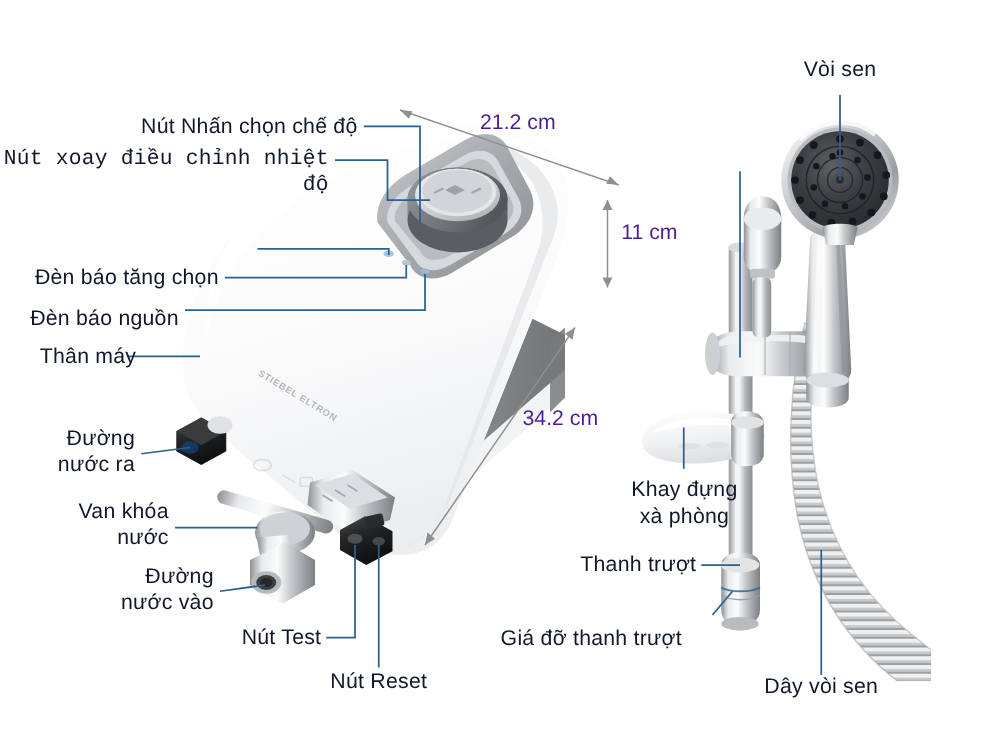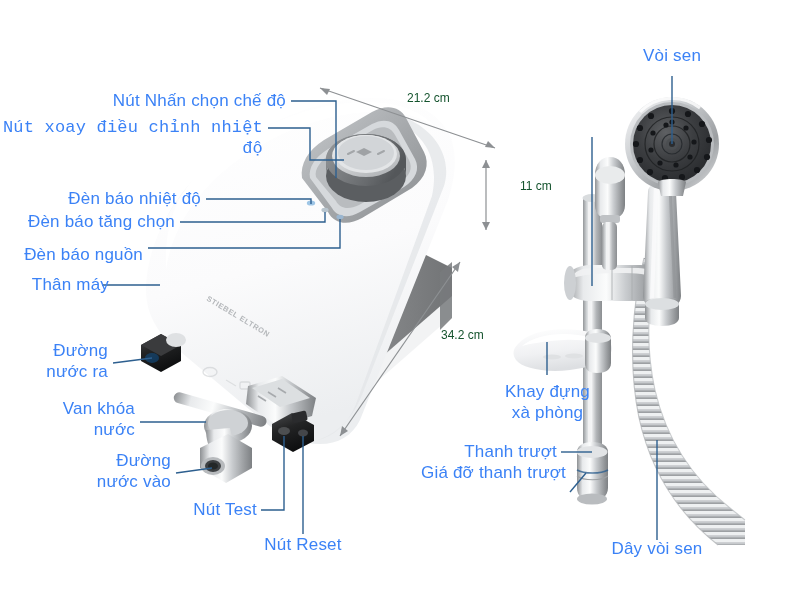--- a/index.html
+++ b/index.html
@@ -10,36 +10,35 @@
     font-family:"Liberation Sans","DejaVu Sans",sans-serif;
     overflow:hidden;
     position:relative;
   }
   #stage{position:absolute;left:0;top:0;width:800px;height:600px;}
   #art{position:absolute;left:0;top:0;width:800px;height:600px;}
   #overlay{position:absolute;left:0;top:0;width:800px;height:600px;}
 
   .lbl{
     position:absolute;
-    color:#3b82f6;
+    color:#0f172a;
     font-size:17px;
     line-height:21px;
     white-space:pre-line;
     letter-spacing:.2px;
     font-family:"Liberation Sans","DejaVu Sans",sans-serif;
   }
   .lbl.r{text-align:right;}
   .lbl.c{text-align:center;}
   .dim{
     position:absolute;
-    color:#14532d;
-    font-size:12px;
+    color:#4c1d95;
+    font-size:17px;
     line-height:20px;
     white-space:nowrap;
-    margin-left:23px;
   }
 </style>
 </head>
 <body>
 
 <div id="stage">
 
   <svg id="art" viewBox="0 0 800 600">
     <defs>
       <linearGradient id="gFront" x1="0" y1="0" x2="0.25" y2="1">
@@ -395,21 +394,20 @@
       <path d="M340,436 l2,-10 l6,5 Z" fill="#8d9093" stroke="none"></path>
     </g>
   </svg>
 
   <div id="overlay">
 
     <div class="lbl r" style="left:0px;top:90px;width:286px;">Nút Nhấn chọn chế độ</div>
 
     <div class="lbl r" style="left:0px;top:117px;width:263px;font-family:Liberation Mono, monospace;">Nút xoay điều chỉnh nhiệt độ</div>
 
-    <div class="lbl r" style="left:0px;top:188px;width:201px;">Đèn báo nhiệt độ</div>
 
     <div class="lbl r" style="left:0px;top:211px;width:175px;">Đèn báo tăng chọn</div>
 
     <div class="lbl r" style="left:0px;top:244px;width:143px;">Đèn báo nguồn</div>
 
     <div class="lbl r" style="left:0px;top:274px;width:97px;padding-left:12px;">Thân máy</div>
 
     <div class="lbl r" style="left:0px;top:340px;width:108px;">Đường
 nước ra</div>
 
@@ -424,21 +422,21 @@
     <div class="lbl c" style="left:243px;top:534px;width:120px;">Nút Reset</div>
 
     <div class="lbl c" style="left:622px;top:45px;width:100px;">Vòi sen</div>
 
 
     <div class="lbl c" style="left:475px;top:381px;width:145px;text-align:center;">Khay đựng
 xà phòng</div>
 
     <div class="lbl r" style="left:400px;top:441px;width:157px;">Thanh trượt</div>
 
-    <div class="lbl r" style="left:380px;top:462px;width:186px;">Giá đỡ thanh trượt</div>
+    <div class="lbl r" style="left:380px;top:500px;width:186px;text-align:center;">Giá đỡ thanh trượt</div>
 
     <div class="lbl c" style="left:597px;top:538px;width:120px;">Dây vòi sen</div>
 
     <div class="dim" style="left:384px;top:88px;">21.2 cm</div>
 
     <div class="dim" style="left:497px;top:176px;">11 cm</div>
 
     <div class="dim" style="left:418px;top:325px;">34.2 cm</div>
   </div>
 </div>

